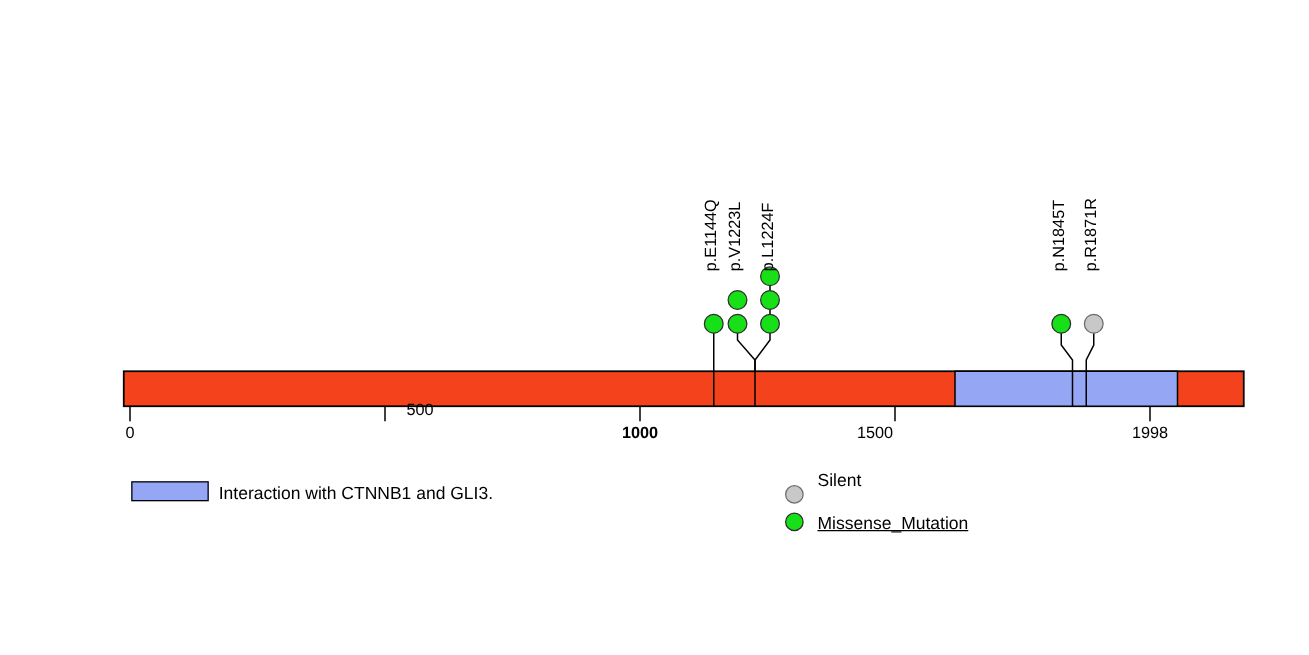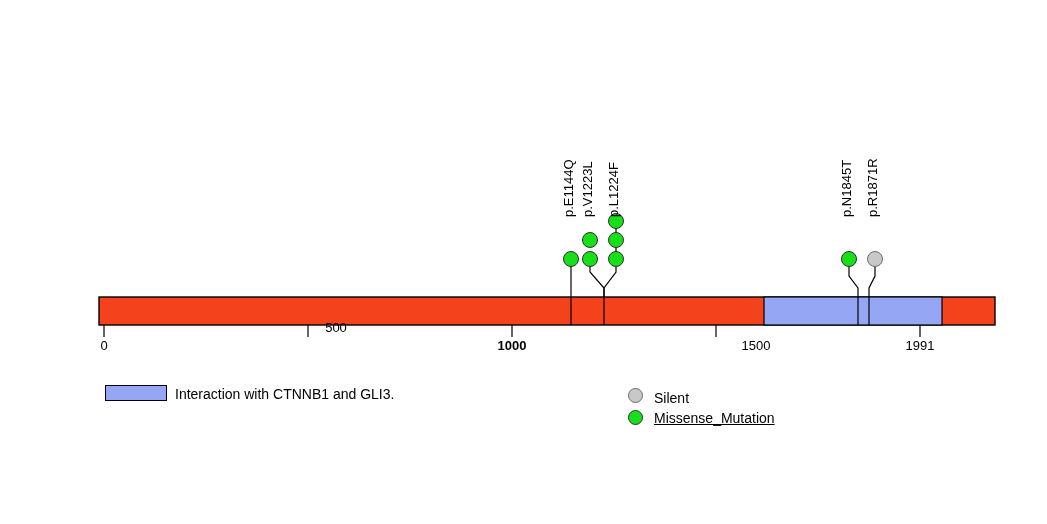--- a/index.html
+++ b/index.html
@@ -104,25 +104,25 @@
 
   <div class="lolli-label" style="left:576px; top:202px;">p.E1144Q</div>
   <div class="lolli-label" style="left:595px; top:202px;">p.V1223L</div>
   <div class="lolli-label" style="left:621px; top:202px;">p.L1224F</div>
   <div class="lolli-label" style="left:854px; top:202px;">p.N1845T</div>
   <div class="lolli-label" style="left:880px; top:202px;">p.R1871R</div>
 
   <div class="axis-tick-label" style="left:104px; top:338px;">0</div>
   <div class="axis-tick-label" style="left:308px; top:320px;margin-left:28px;">500</div>
   <div class="axis-tick-label" style="left:512px; top:338px;font-weight:bold;">1000</div>
-  <div class="axis-tick-label" style="left:756px; top:338px;">1500</div>
-  <div class="axis-tick-label" style="left:920px; top:338px;">1991</div>
+  <div class="axis-tick-label" style="left:700px; top:338px;">1500</div>
+  <div class="axis-tick-label" style="left:920px; top:338px;">1998</div>
 
   <div class="legend-swatch-rect" style="left:105px; top:385px; width:62px; height:16px; background:#94A6F4;"></div>
   <div class="legend-text" style="left:175px; top:386px;">Interaction with CTNNB1 and GLI3.</div>
 
   <div class="legend-swatch-dot" style="left:628px; top:388px; width:15px; height:15px; background:#C8C8C8; border-color:#6d6d6d;"></div>
-  <div class="legend-text" style="left:654px; top:390px;">Silent</div>
+  <div class="legend-text" style="left:654px; top:376px;">Silent</div>
 
   <div class="legend-swatch-dot" style="left:628px; top:410px; width:15px; height:15px; background:#18E018; border-color:#2f2f2f;"></div>
   <div class="legend-text" style="left:654px; top:410px;text-decoration:underline;">Missense_Mutation</div>
 
 </div>
 
 </body></html>

